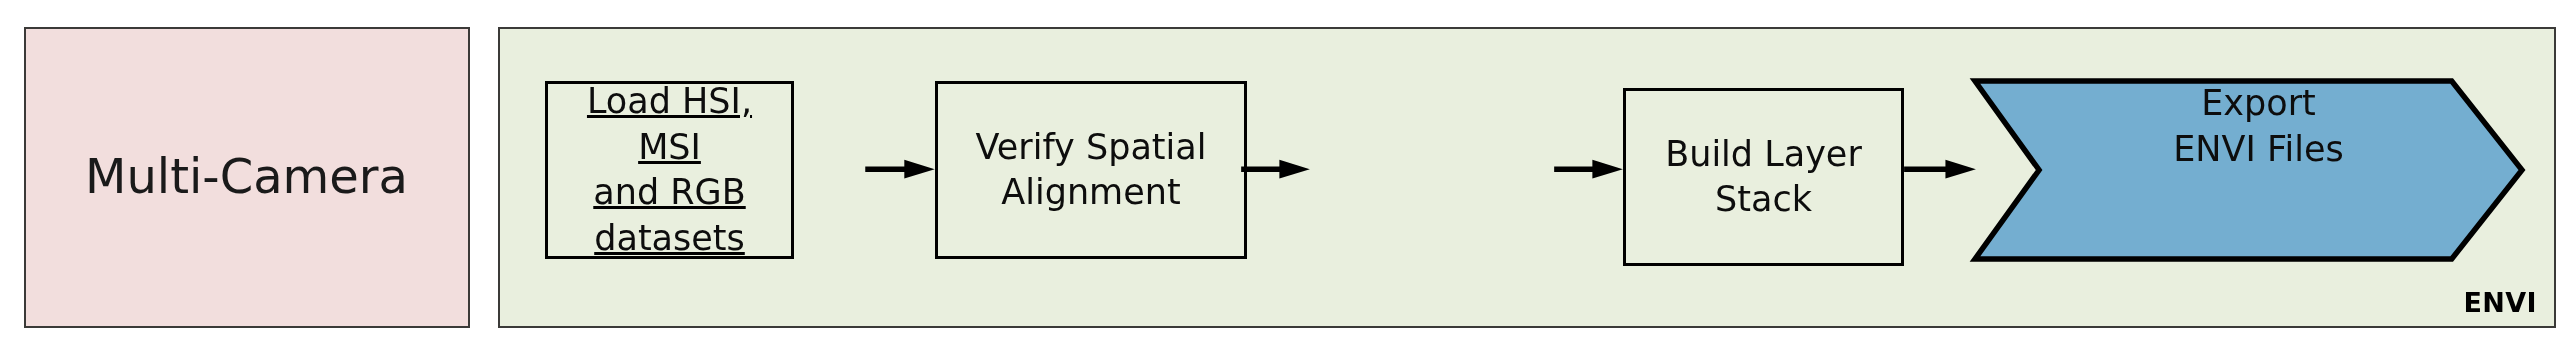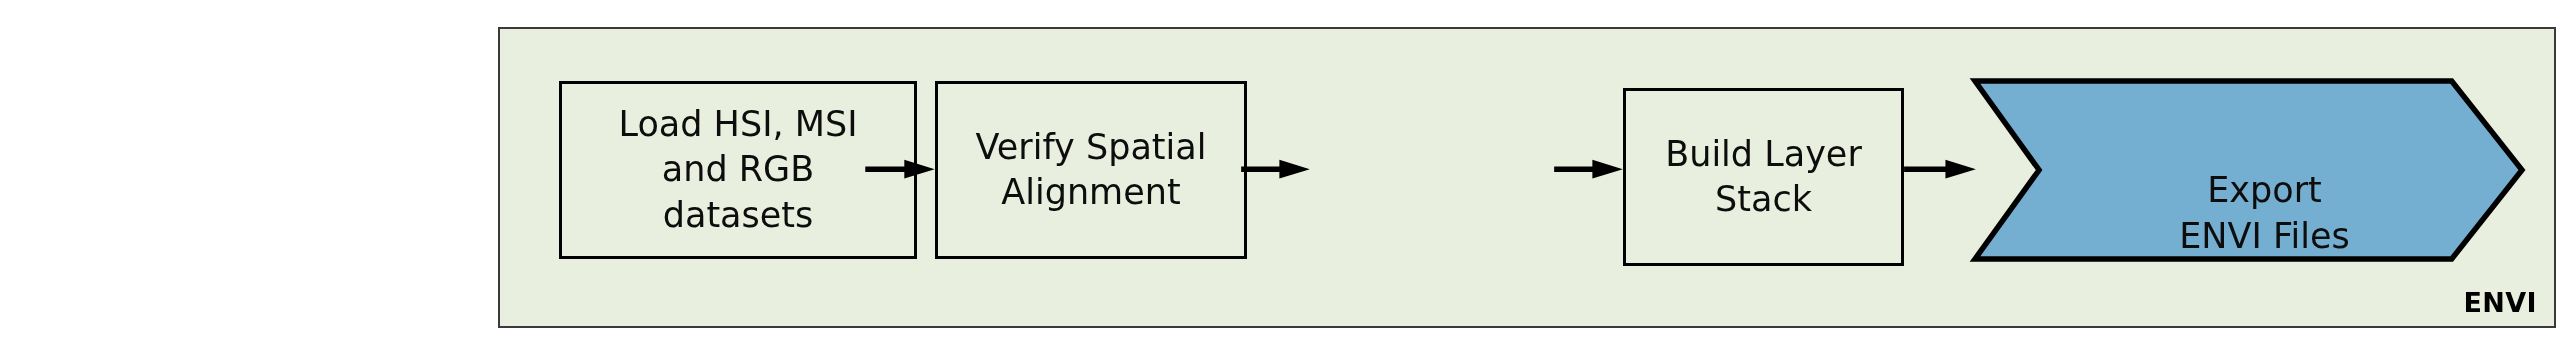--- a/index.html
+++ b/index.html
@@ -83,47 +83,47 @@
 
   .proc-label {
     text-align: center;
     font-size: 35px;
     line-height: 1.30;
     color: #0d0d0d;
     white-space: pre-line;
     padding: 0 6.3px;
   }
 
-  #proc-1 { left: 559px;  width: 358px; }
+  #proc-1 { left: 545px;  width: 249px; text-decoration: underline; }
   #proc-2 { left: 935px; width: 312px; }
   #proc-3 { left: 1310px; width: 244px; }
   #proc-4 { left: 1623px; width: 281px; margin-top: 7px; }
 
   
   #export-shape {
     position: absolute;
     left: 1975px;
     top: 81px;
     width: 547px;
     height: 178px;
   }
   #export-shape svg {
     display: block;
     width: 547px;
     height: 178px;
     overflow: visible;
   }
   #export-label-wrap {
     position: absolute;
-    left: 16px;
+    left: 10px;
     top: 0;
     width: 547px;
     height: 178px;
     display: flex;
-    align-items: flex-end;
+    align-items: flex-start;
     justify-content: center;
     pointer-events: none;
   }
   #export-label-wrap .proc-label {
     font-size: 35px;
   }
 
   
   .arrow {
     position: absolute;
@@ -135,20 +135,23 @@
   #arrow-1 { left: 865px; width: 70px; }
   #arrow-2 { left: 1241px; width: 69px; }
   #arrow-3 { left: 1554px; width: 69px; }
   #arrow-4 { left: 1904px; width: 72px; }
 </style>
 </head>
 <body>
 
 <div id="canvas">
 
+  <div class="group-box" id="multi-camera-group">
+    <div class="group-title">Multi-Camera</div>
+  </div>
 
   <div class="group-box" id="envi-group">
     <div class="group-tag">ENVI</div>
   </div>
 
   <div class="proc-box" id="proc-1">
     <div class="proc-label">Load HSI, MSI
 and RGB
 datasets</div>
   </div>

